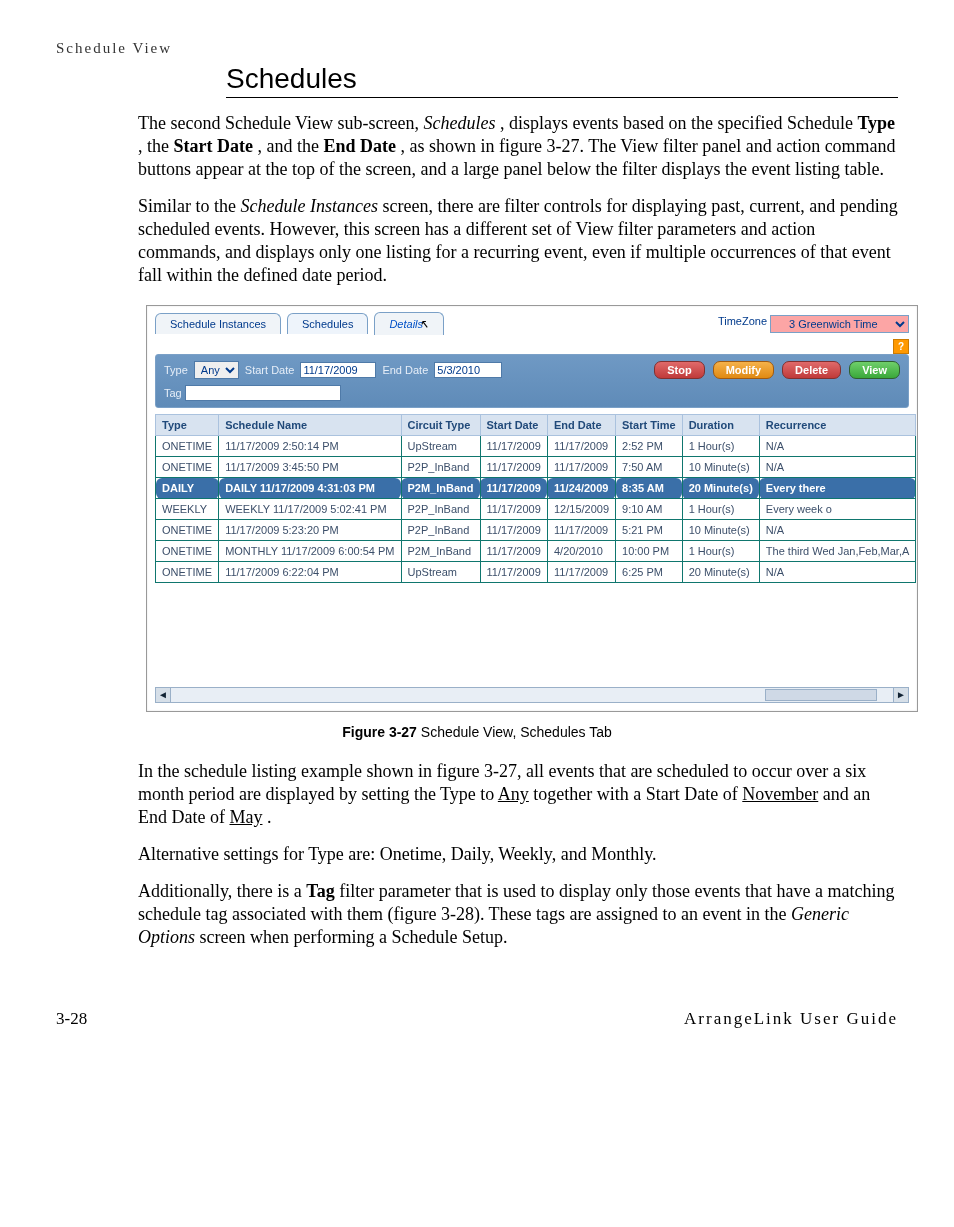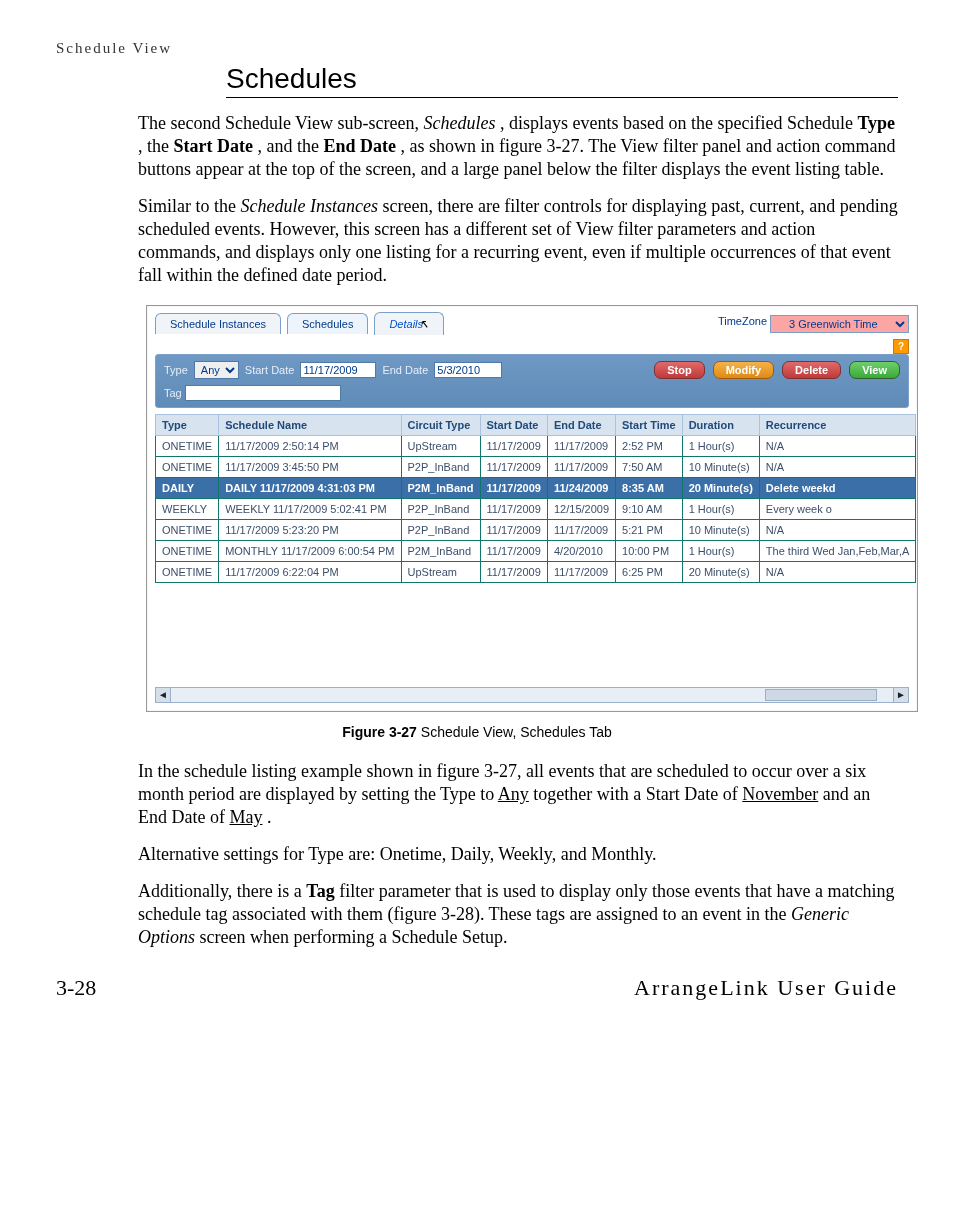--- a/index.html
+++ b/index.html
@@ -162,20 +162,21 @@
   .data-table td {
     border: 1px solid #0f766e;
     padding: 4px 6px;
     color: #3c4f6a;
     white-space: nowrap;
   }
   .data-table tr.sel td {
     background: #3a6fa8;
     color: #fff;
     font-weight: bold;
+    border-radius: 6px;
   }
   .scroll-area {
     margin: 0 8px 6px 8px;
     height: 90px;
   }
   .hscroll {
     display: flex;
     align-items: center;
     margin: 2px 8px 8px 8px;
   }
@@ -218,22 +219,22 @@
     text-align: center;
     font-family: Arial, Helvetica, sans-serif;
     font-size: 14px;
     margin: 12px 0 20px 0;
   }
   .fig-caption .fb { font-weight: bold; margin-top: 16px; }
   .footer-row {
     display: flex;
     justify-content: space-between;
     align-items: baseline;
-    margin-top: 26px;
-    font-size: 22px;
+    margin-top: 60px;
+    font-size: 17px;
   }
   .footer-right {
     letter-spacing: 2px;
   }
 </style>
 </head>
 <body>
 
 <div class="page">
   <div class="running-header">Schedule View</div>
@@ -331,21 +332,21 @@
             <td>N/A</td>
           </tr>
           <tr class="sel">
             <td>DAILY</td>
             <td>DAILY 11/17/2009 4:31:03 PM</td>
             <td>P2M_InBand</td>
             <td>11/17/2009</td>
             <td>11/24/2009</td>
             <td>8:35 AM</td>
             <td>20 Minute(s)</td>
-            <td>Delete weekd</td>
+            <td>Every there</td>
           </tr>
           <tr>
             <td>WEEKLY</td>
             <td>WEEKLY 11/17/2009 5:02:41 PM</td>
             <td>P2P_InBand</td>
             <td>11/17/2009</td>
             <td>12/15/2009</td>
             <td>9:10 AM</td>
             <td>1 Hour(s)</td>
             <td>Every week o</td>

